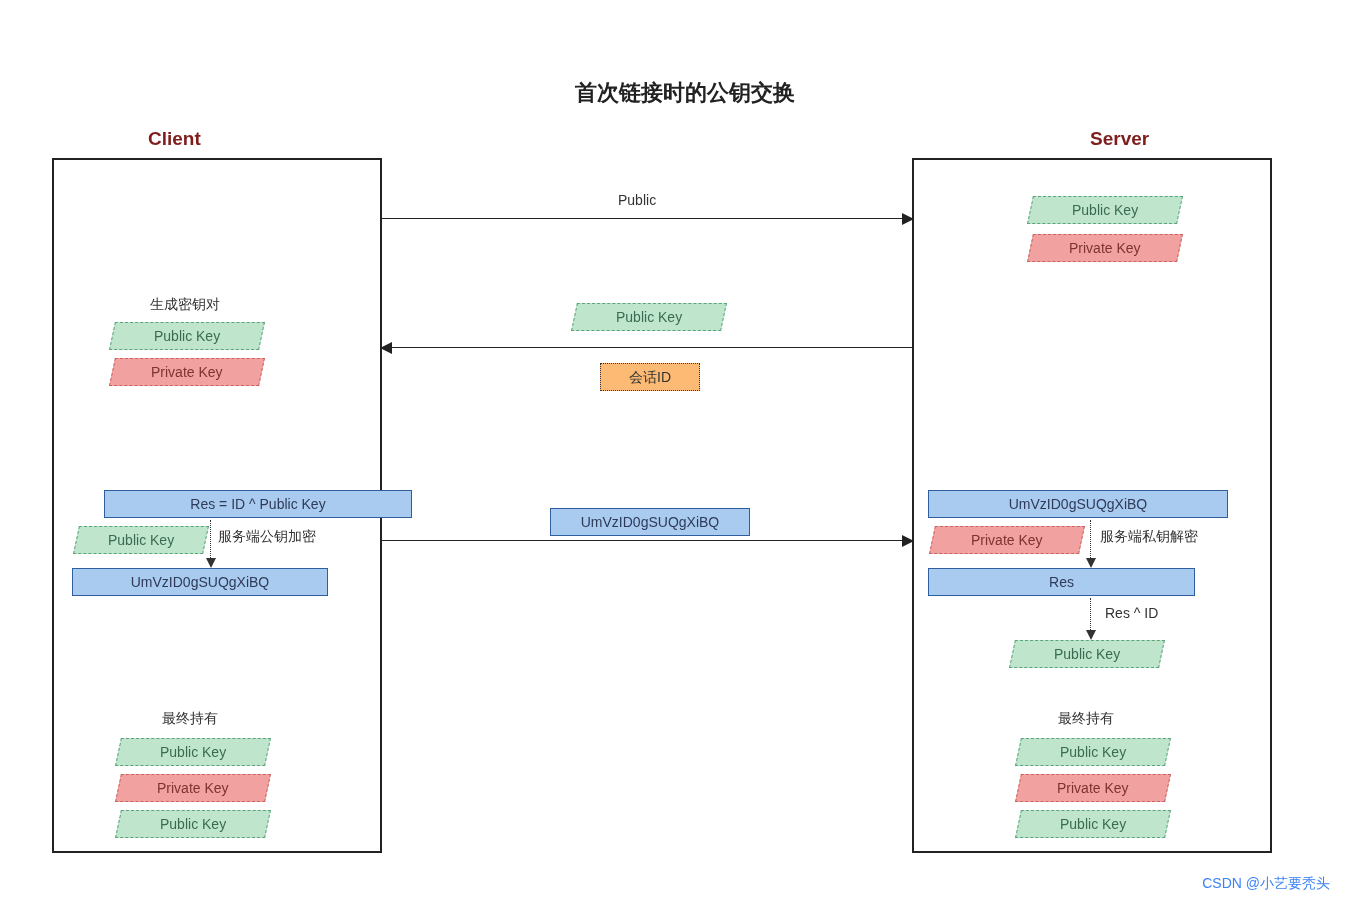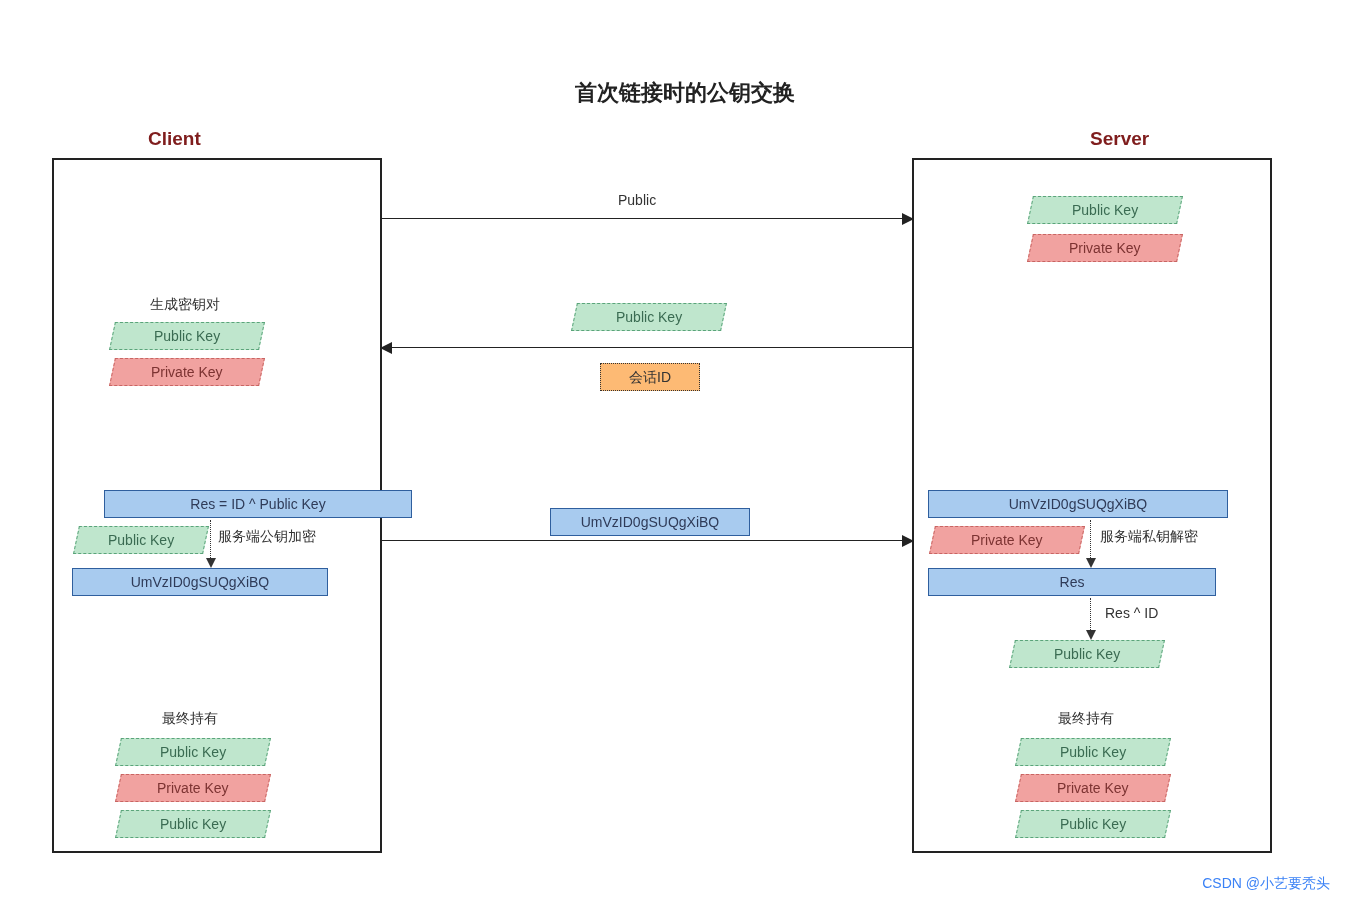--- a/index.html
+++ b/index.html
@@ -124,21 +124,21 @@
 <div class="vdot" style="left:210px; top:520px; height:46px;"></div>
 <div class="bluebox" style="left:72px; top:568px; width:256px;">UmVzID0gSUQgXiBQ</div>
 
 <div class="bluebox" style="left:550px; top:508px; width:200px;">UmVzID0gSUQgXiBQ</div>
 <div class="hline arrowR" style="left:382px; top:540px; width:530px;"></div>
 
 <div class="bluebox" style="left:928px; top:490px; width:300px;">UmVzID0gSUQgXiBQ</div>
 <div class="key priv" style="left:932px; top:526px; width:150px;"><span>Private Key</span></div>
 <div class="lbl" style="left:1100px; top:528px;">服务端私钥解密</div>
 <div class="vdot" style="left:1090px; top:520px; height:46px;"></div>
-<div class="bluebox" style="left:928px; top:568px; width:288px;">Res</div>
+<div class="bluebox" style="left:928px; top:568px; width:267px;">Res</div>
 <div class="lbl" style="left:1105px; top:605px;">Res ^ ID</div>
 <div class="vdot" style="left:1090px; top:598px; height:40px;"></div>
 <div class="key pub" style="left:1012px; top:640px; width:150px;"><span>Public Key</span></div>
 
 <div class="lbl" style="left:162px; top:710px;">最终持有</div>
 <div class="key pub" style="left:118px; top:738px; width:150px;"><span>Public Key</span></div>
 <div class="key priv" style="left:118px; top:774px; width:150px;"><span>Private Key</span></div>
 <div class="key pub" style="left:118px; top:810px; width:150px;"><span>Public Key</span></div>
 
 <div class="lbl" style="left:1058px; top:710px;">最终持有</div>

